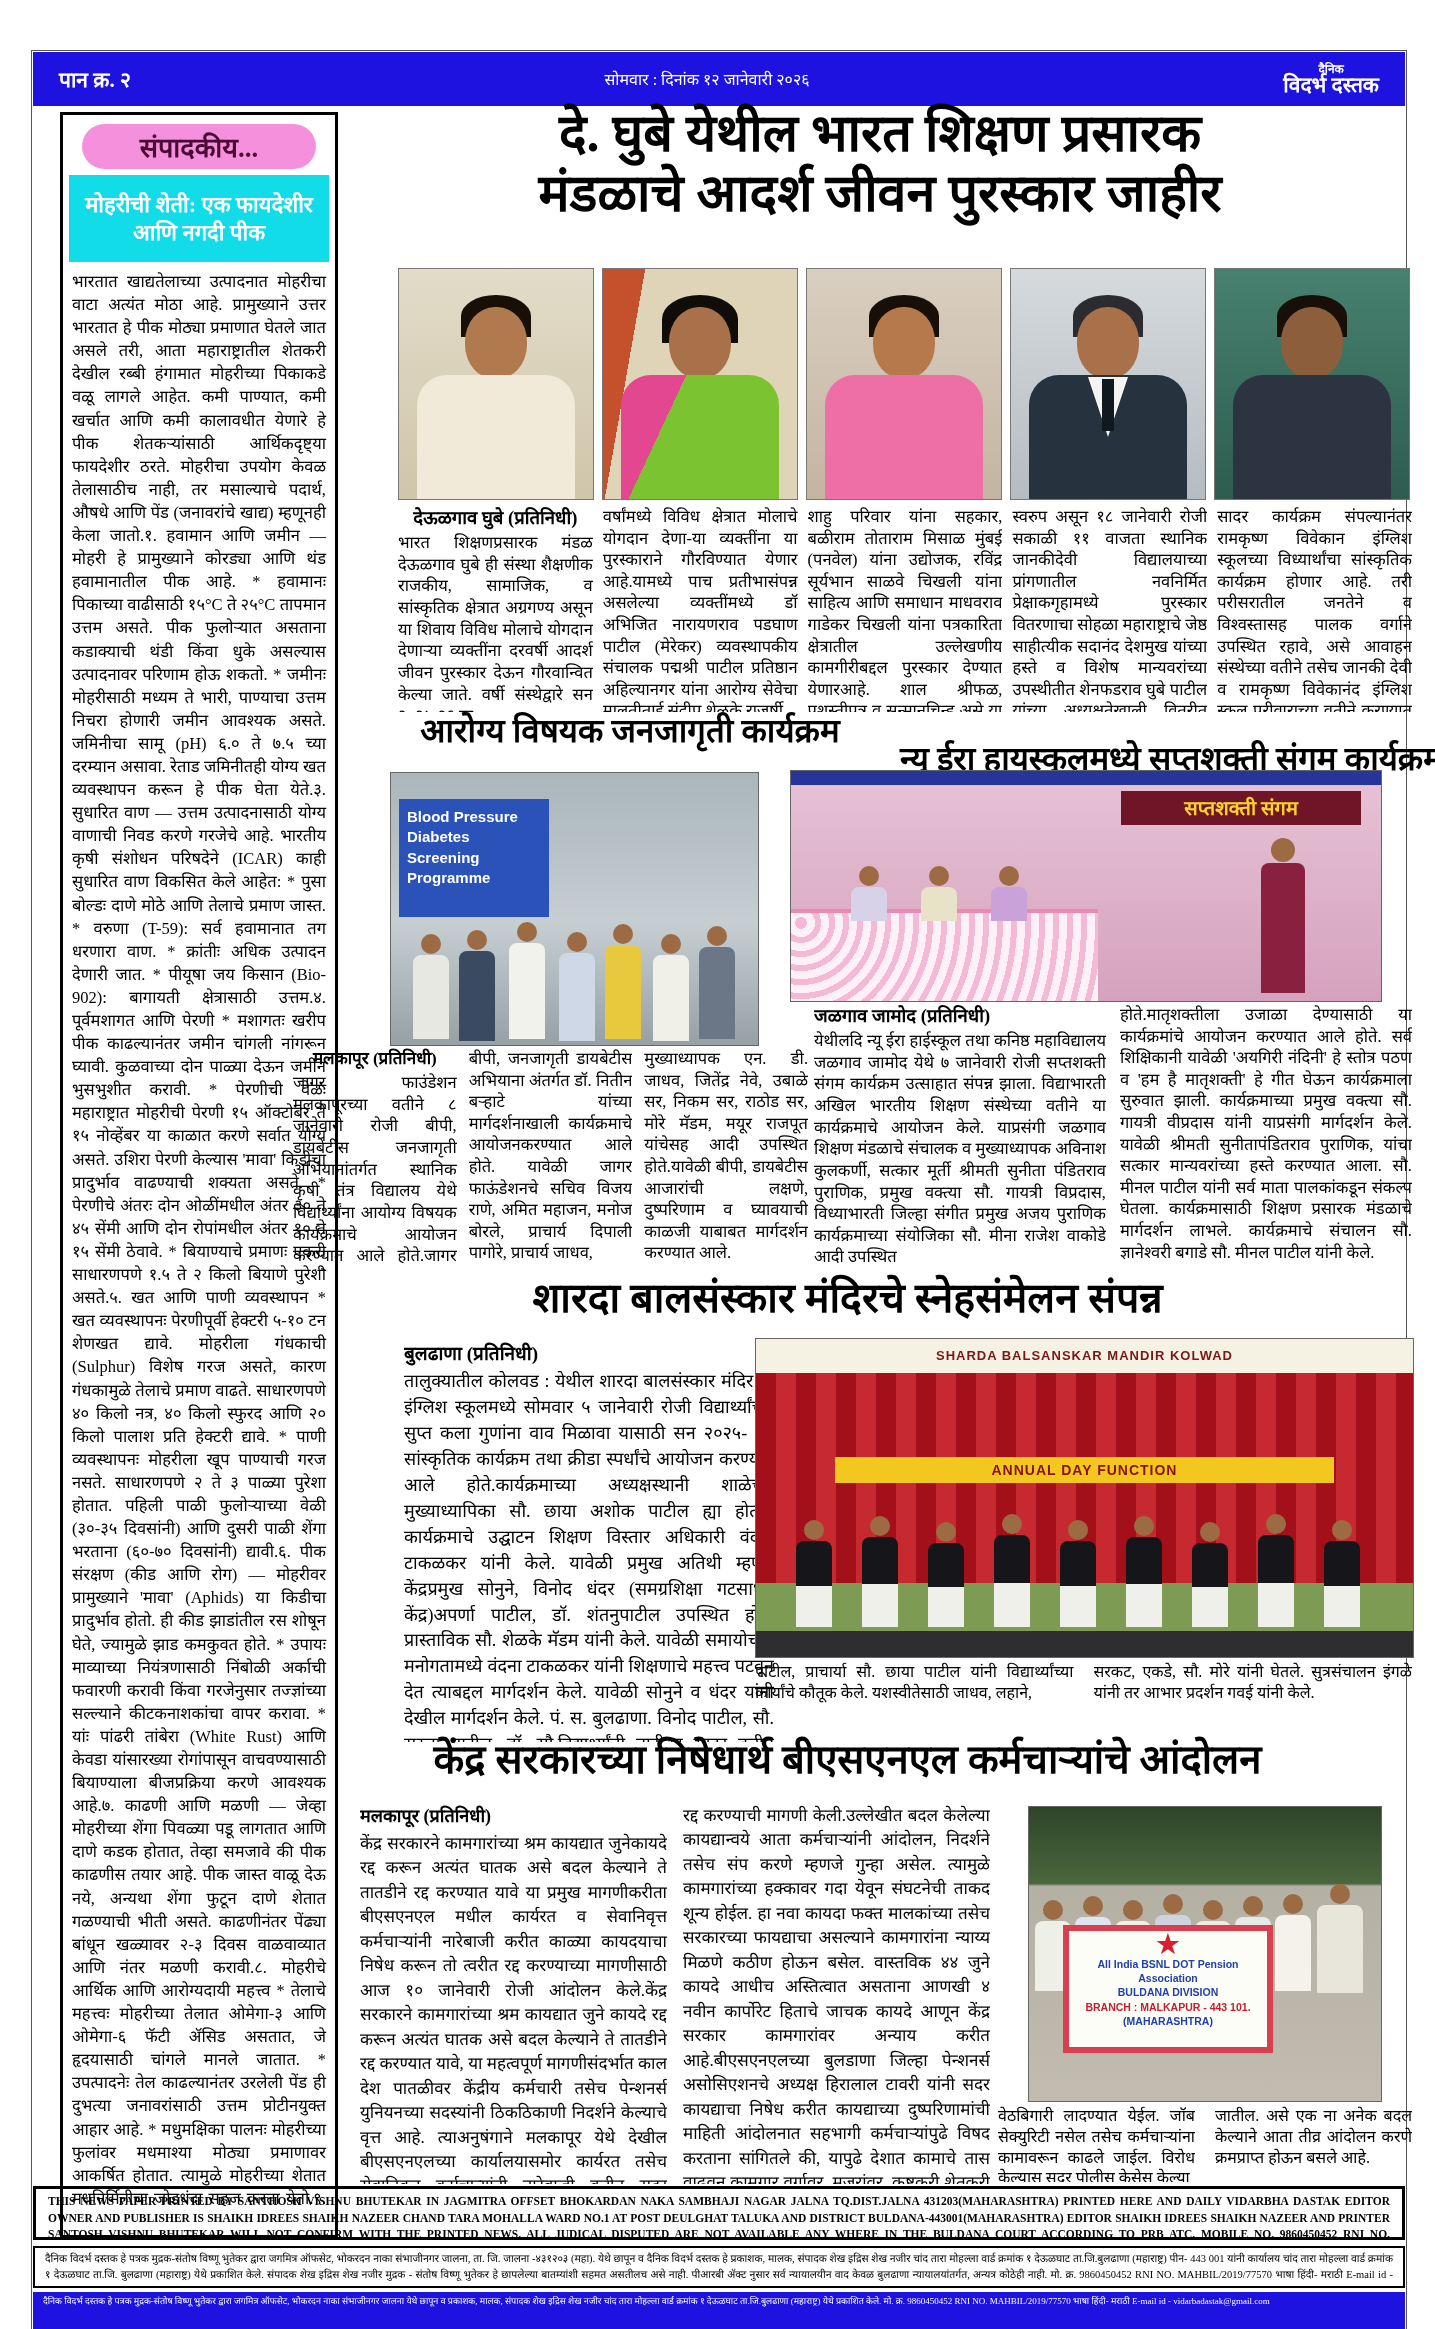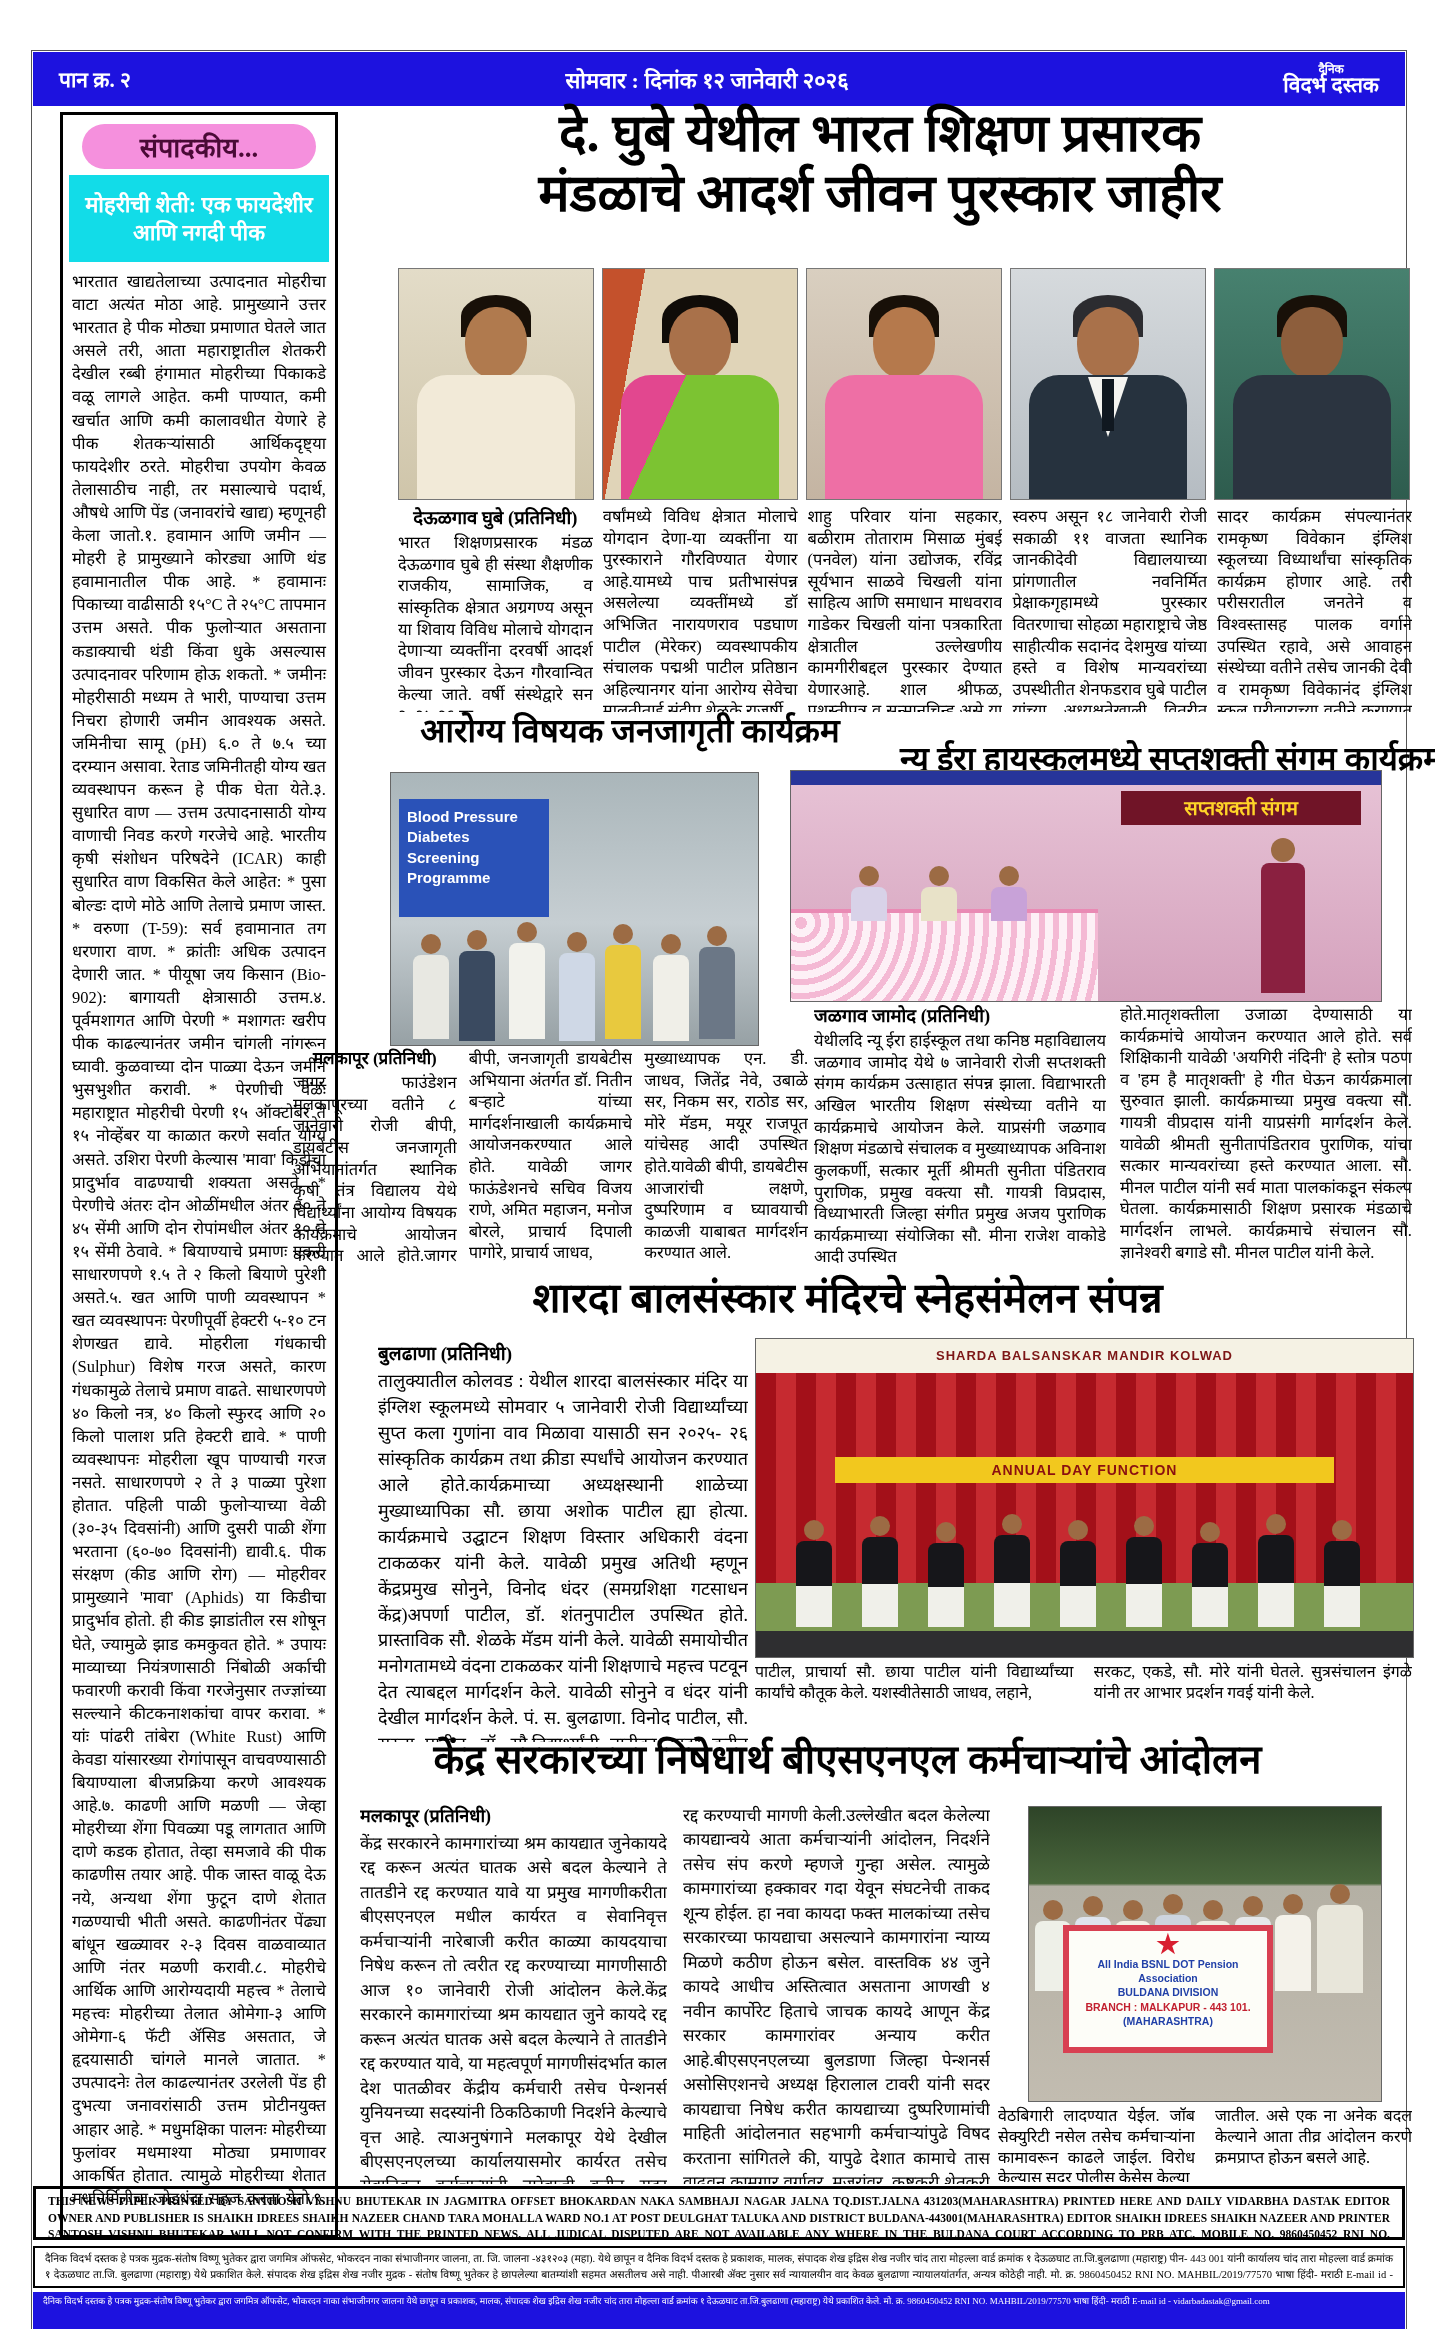--- a/index.html
+++ b/index.html
@@ -1,24 +1,24 @@
 <!DOCTYPE html>
 <html><head>
 <meta charset="utf-8">
 <style>
   html,body{margin:0;padding:0;background:#fff;}
   .page{position:relative;width:1435px;height:2329px;background:#fff;overflow:hidden;
         font-family:"Liberation Serif","DejaVu Serif",serif;color:#000;}
   .frame{position:absolute;left:31px;top:50px;width:1374px;height:2278px;border:1px solid #555;pointer-events:none;}
-  .abs{position:absolute;}
+  .abs{position:absolute;margin-left:26px;}
   
   .topbar{position:absolute;left:33px;top:52px;width:1372px;height:54px;background:#1d12df;color:#fff;
           display:flex;align-items:center;justify-content:space-between;padding:0 26px;box-sizing:border-box;}
   .topbar .pgno{font-size:21px;font-weight:bold;}
-  .topbar .dateline{font-size:22px;font-weight:bold;}
+  .topbar .dateline{font-size:16px;font-weight:normal;}
   .masthead{text-align:center;line-height:1;}
   .masthead .m1{font-size:12px;font-weight:bold;display:block;}
   .masthead .m2{font-size:21px;font-weight:bold;display:block;}
   
   .editorial{position:absolute;left:60px;top:112px;width:278px;height:2126px;border:3px solid #000;
              box-sizing:border-box;background:#fff;overflow:hidden;}
   .ed-pill{margin:9px auto 6px auto;width:86%;background:#f590dd;border-radius:24px;text-align:center;
            font-size:27px;font-weight:bold;color:#4a0a36;padding:4px 0;}
   .ed-title{margin:0 6px;background:#12dce8;color:#fff;text-align:center;font-size:22px;font-weight:bold;
             padding:16px 4px;line-height:1.25;}

